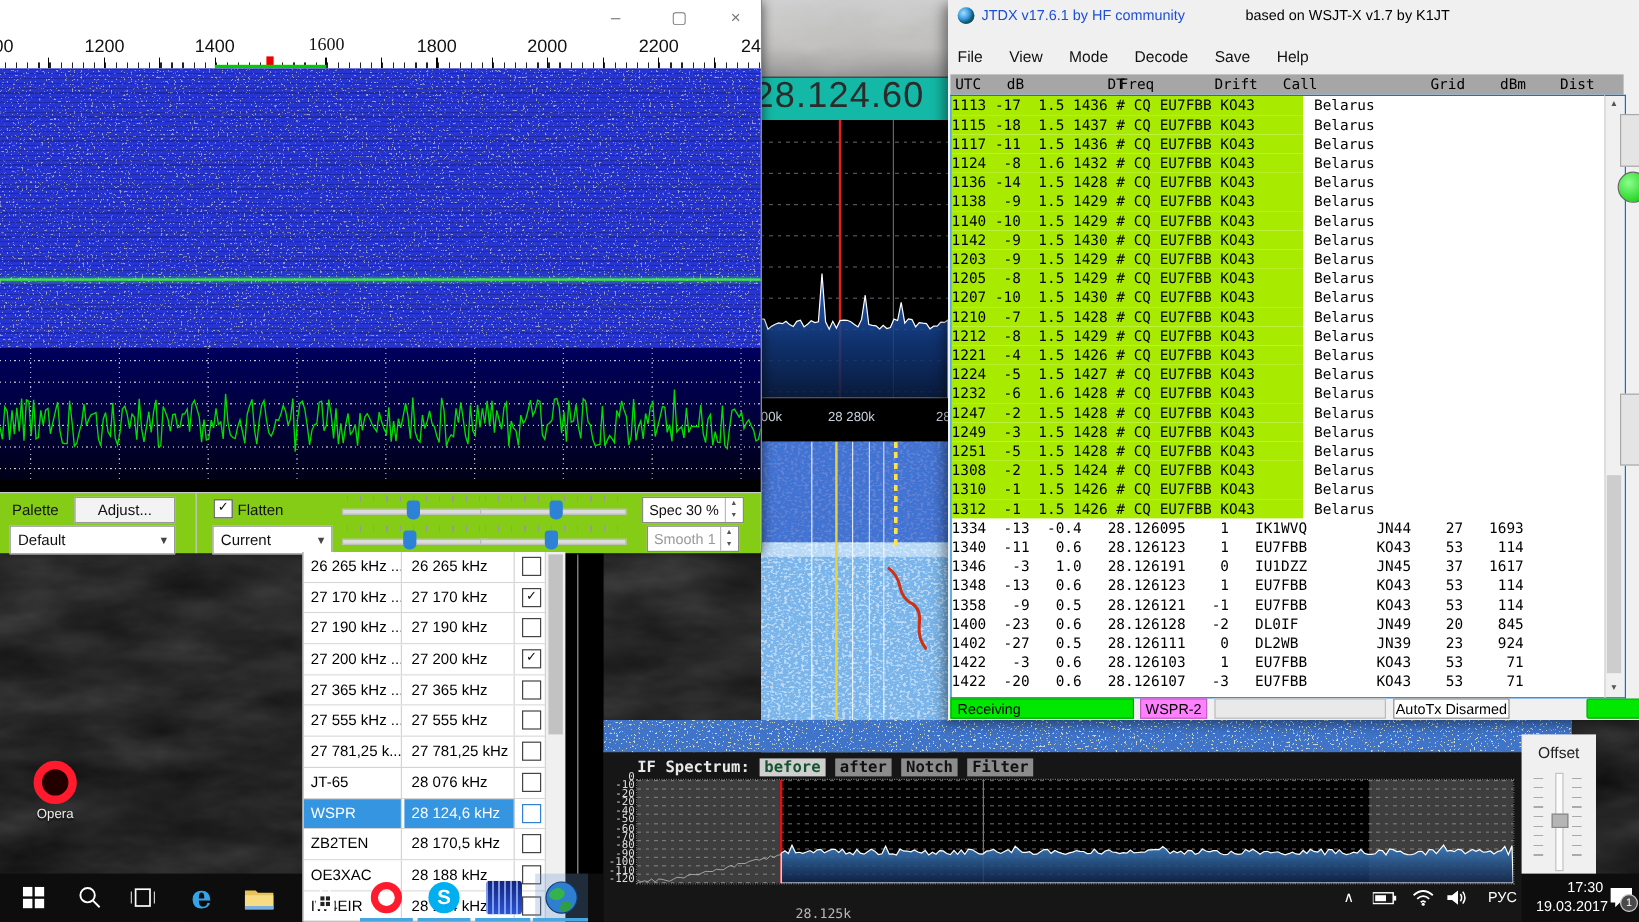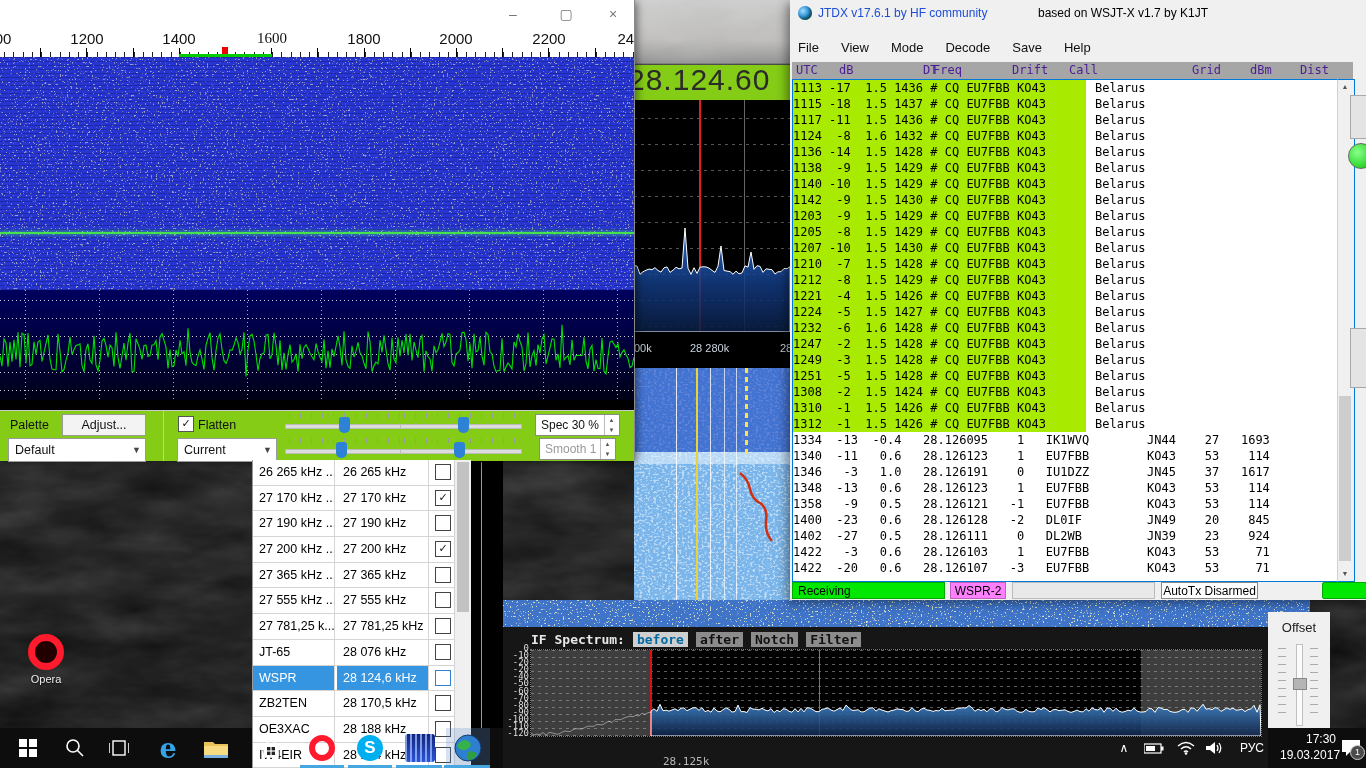--- a/index.html
+++ b/index.html
@@ -39,42 +39,42 @@
   .slider{position:absolute;width:130px;height:22px;}
   .slider .ticks{position:absolute;left:8px;right:8px;top:1px;height:5px;
     background:repeating-linear-gradient(90deg,#999 0 1px,transparent 1px 11px);}
   .slider .track{position:absolute;left:4px;right:4px;top:12px;height:3px;background:#dcdcdc;border:1px solid #bbb;}
   .slider .handle{position:absolute;top:5px;width:11px;height:16px;background:#2e82d6;border-radius:3px 3px 5px 5px;}
   .spin{position:absolute;border:1px solid #8a8a8a;background:#fff;font-size:12px;line-height:20px;padding-left:5px;}
   .spin .ud{position:absolute;right:1px;top:0;width:13px;height:100%;border-left:1px solid #bbb;font-size:6px;color:#555;text-align:center;line-height:10px;}
   .chk{position:absolute;width:14px;height:14px;border:1px solid #555;background:#fff;text-align:center;line-height:13px;font-size:11px;color:#111;}
   
   #sdr-col{left:634px;top:65px;width:156px;height:563px;z-index:2;background:#000;border-right:2px solid #1273d8;overflow:hidden;}
-  #sdr-freq{left:0;top:0;width:156px;height:35px;background:#84cc16;overflow:hidden;}
+  #sdr-freq{left:0;top:0;width:156px;height:35px;background:#14b8a6;overflow:hidden;}
   #sdr-freq span{position:absolute;left:-6px;top:-2px;font-size:30px;color:#2b2b2b;letter-spacing:1px;white-space:nowrap;}
   #sdr-spec{left:0;top:35px;width:156px;height:232px;background:#000;overflow:hidden;}
   .dashH{position:absolute;left:0;width:156px;height:1px;background:repeating-linear-gradient(90deg,rgba(190,190,190,.45) 0 3px,transparent 3px 7px);}
   #sdr-scale{left:0;top:267px;width:156px;height:36px;background:#000;color:#c8d2dc;font-size:11px;}
   #sdr-wf{left:0;top:303px;width:156px;height:260px;background:#79b5ea;overflow:hidden;}
   #sdr-wf .dark{position:absolute;left:0;top:0;width:156px;height:84px;background:rgba(20,60,190,.55);}
   #sdr-wf .band{position:absolute;left:0;top:84px;width:156px;height:12px;background:rgba(235,245,255,.55);}
   .vline{position:absolute;top:0;height:100%;}
   #sdr-margin{left:466px;top:460px;width:37px;height:308px;background:#000;z-index:2;}
   #sdr-margin .edge{position:absolute;left:15px;top:2px;width:1px;height:306px;background:#9a9a9a;}
   #wf-strip{left:503px;top:600px;width:807px;height:27px;z-index:2;background:#3f74c9;overflow:hidden;}
   
   #jtdx{left:790px;top:0;width:576px;height:600px;z-index:4;background:#f0f0f0;overflow:hidden;box-shadow:-3px 3px 10px rgba(0,0,0,.45);}
   #jtdx-titlebar{left:0;top:0;width:576px;height:26px;background:#f0f0f0;}
   #jtdx-icon{position:absolute;left:8px;top:6px;width:14px;height:14px;border-radius:50%;
     background:radial-gradient(circle at 35% 35%,#9fe0ff 0%,#2f8fd8 45%,#0a3f8f 100%);box-shadow:inset -2px -2px 2px rgba(0,60,0,.5);}
   #jtdx-title{position:absolute;left:28px;top:6px;font-size:12px;color:#1d4ed8;}
   #jtdx-subtitle{position:absolute;left:248px;top:6px;font-size:12px;color:#000;}
   #jtdx-menubar{left:8px;top:40px;height:20px;font-size:13px;color:#111;}
   .menu-item{display:inline-block;margin-right:22px;}
-  #jtdx-header{left:2px;top:62px;width:561px;height:17px;background:#a6a6a6;font-size:12px;color:#4c1d95;}
+  #jtdx-header{left:2px;top:62px;width:561px;height:17px;background:#a6a6a6;font-size:12px;color:#000000;}
   #jtdx-header span{position:absolute;top:1px;}
   #decode{left:2px;top:79px;width:545px;height:501px;background:#fff;border:1px solid #0078d7;border-right:none;overflow:hidden;}
   .drow{position:relative;height:16px;line-height:16px;font-size:12px;white-space:pre;color:#000;}
   .drow.cq{background:linear-gradient(90deg,#a8ea00 0 293px,#fff 293px);}
   .drow .country{position:absolute;left:302px;top:0;}
   #jtdx-scroll{left:547px;top:79px;width:16px;height:501px;background:#f0f0f0;border:1px solid #0078d7;border-left:1px solid #d0d0d0;}
   #jtdx-scroll .sarr{position:absolute;left:0;width:14px;height:14px;font-size:7px;color:#555;text-align:center;line-height:14px;}
   #jtdx-scroll .thumb{position:absolute;left:1px;top:316px;width:12px;height:165px;background:#cdcdcd;}
   #jtdx-status{left:0;top:582px;width:576px;height:18px;font-size:12px;color:#000;}
   .sbox{position:absolute;top:0;height:17px;line-height:17px;border:1px solid #8a8a8a;box-sizing:border-box;}
@@ -91,21 +91,21 @@
   .frow .cb{position:absolute;left:5px;top:4px;width:14px;height:14px;border:1px solid #444;background:#fff;
     text-align:center;line-height:13px;font-size:11px;color:#111;}
   .frow.sel .c1,.frow.sel .c2{background:#3595e0;color:#fff;}
   .frow.sel .cb{border-color:#2f80d0;}
   #freq-scroll{position:absolute;left:201px;top:0;width:17px;height:308px;background:#f0f0f0;border-left:1px solid #d4d4d4;}
   #freq-scroll .thumb{position:absolute;left:2px;top:2px;width:12px;height:150px;background:#c2c2c2;}
   
   #if-window{left:503px;top:627px;width:765px;height:141px;z-index:6;background:#161616;color:#e8e8e8;}
   #if-header{position:absolute;left:28px;top:5px;font-size:13px;font-weight:bold;}
   .ifbtn{display:inline-block;margin-left:8px;padding:0 4px;font-weight:bold;}
-  .ifbtn.on{background:#cfcfcf;color:#0369a1;}
+  .ifbtn.on{background:#cfcfcf;color:#14532d;}
   .ifbtn.off{background:#8c8c8c;color:#111;}
   #if-plot{position:absolute;left:27px;top:22px;width:730px;height:86px;background:#000;border:1px dotted #777;}
   #if-plot .gz{position:absolute;top:0;height:100%;background:#3e3e3e;}
   .ifgrid{position:absolute;left:0;width:730px;height:1px;background:repeating-linear-gradient(90deg,rgba(170,170,170,.55) 0 3px,transparent 3px 7px);}
   #if-yaxis{position:absolute;left:2px;top:18px;width:24px;text-align:right;font-size:9px;line-height:7.1px;color:#ddd;}
   #if-flabel{position:absolute;left:160px;top:128px;font-size:11px;color:#b8b8b8;}
   
   #offset-panel{left:1268px;top:612px;width:62px;height:116px;z-index:6;background:#f0f0f0;}
   #offset-panel .lbl{position:absolute;left:0;top:8px;width:100%;text-align:center;font-size:13px;color:#222;}
   #offset-panel .vticksL{position:absolute;left:10px;top:36px;width:8px;height:72px;

